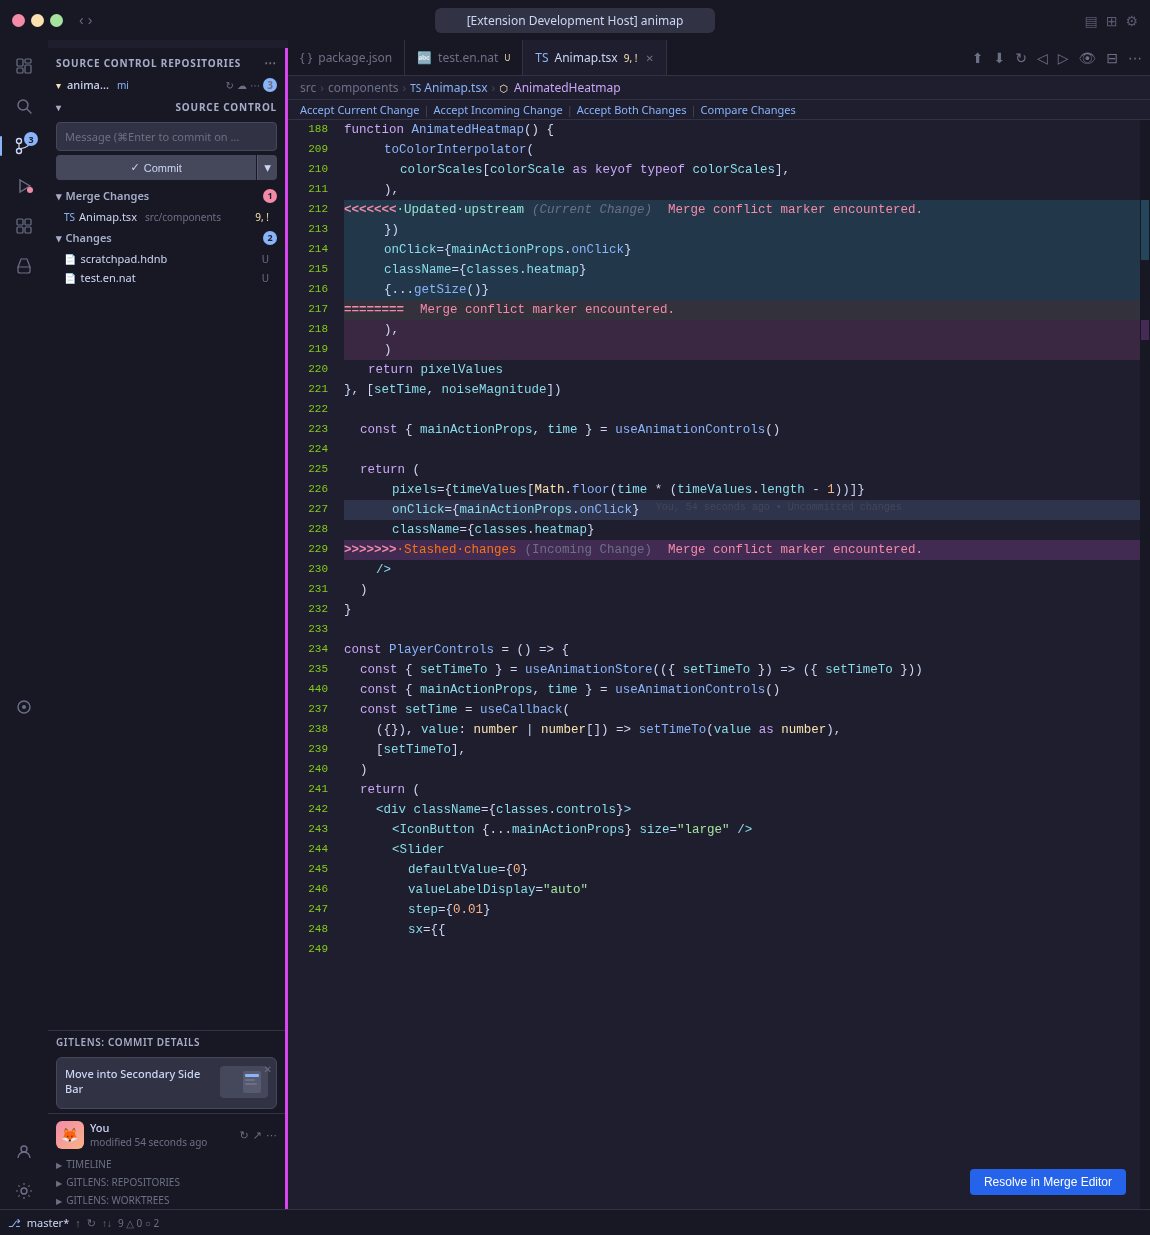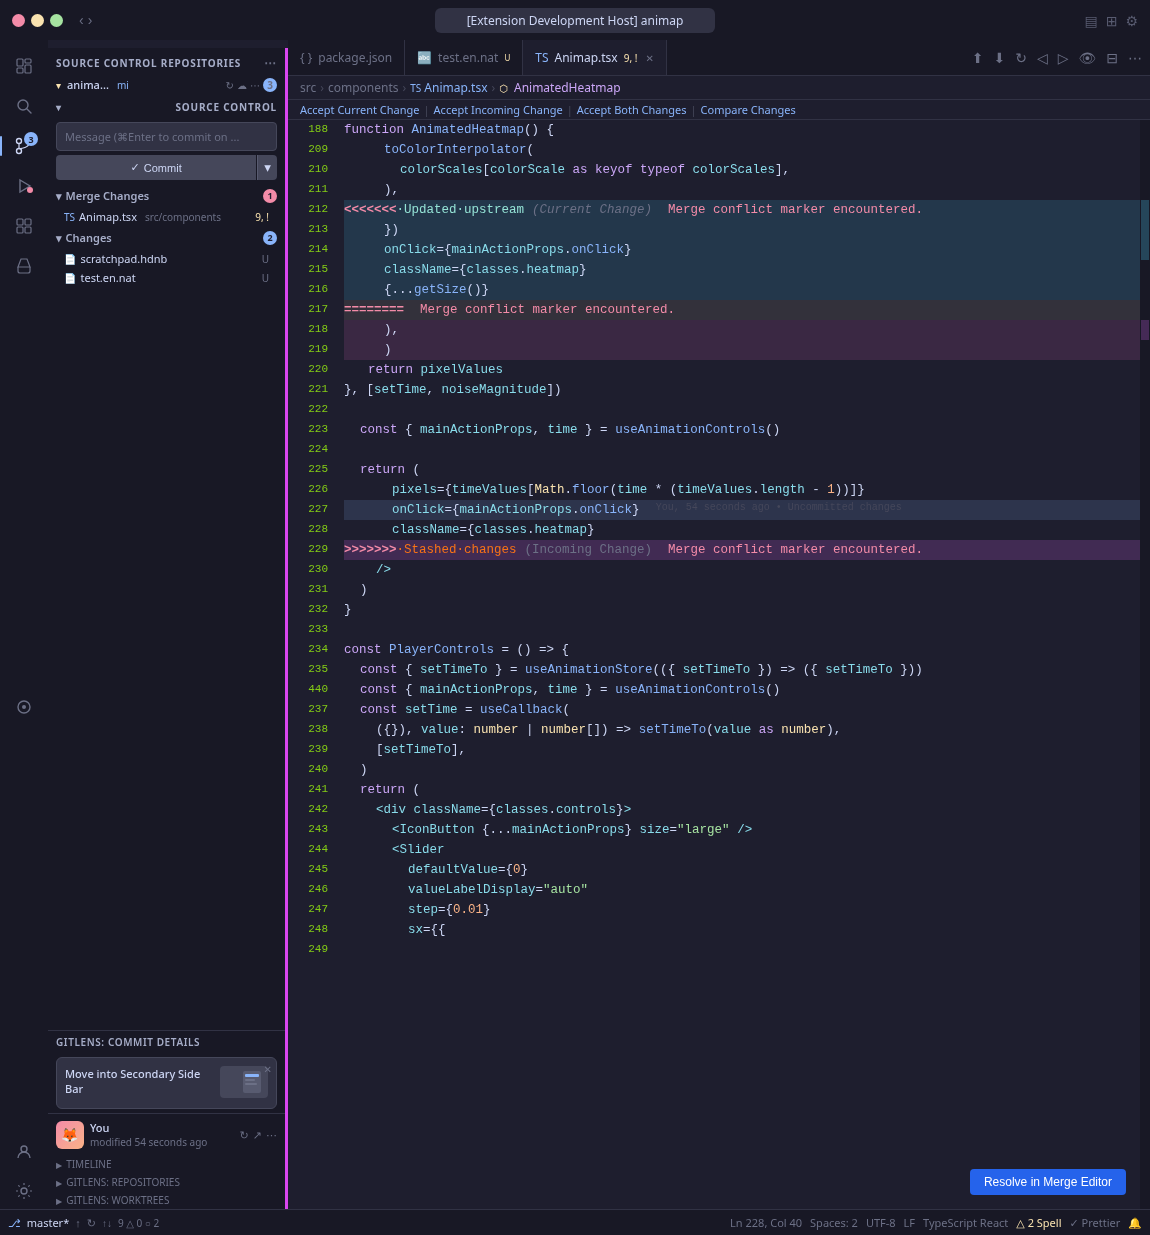--- a/index.html
+++ b/index.html
@@ -825,23 +825,13 @@
 
 <div class="status-bar">
   <div class="status-left">
     <span style="color:#89b4fa;font-size:11px;">⎇</span>
     <span class="status-branch">master*</span>
     <span>↑</span>
     <span>↻</span>
     <span style="font-size:10px;">↑↓</span>
     <span style="font-size:10px;">9 △ 0 ○ 2</span>
   </div>
-  <div class="status-right">
-    <span class="status-item">Ln 228, Col 40</span>
-    <span class="status-item">Spaces: 2</span>
-    <span class="status-item">UTF-8</span>
-    <span class="status-item">LF</span>
-    <span class="status-item">TypeScript React</span>
-    <span class="status-item status-warn">△ 2 Spell</span>
-    <span class="status-item">✓ Prettier</span>
-    <span class="status-item">🔔</span>
-  </div>
 </div>
 
 </body></html>

